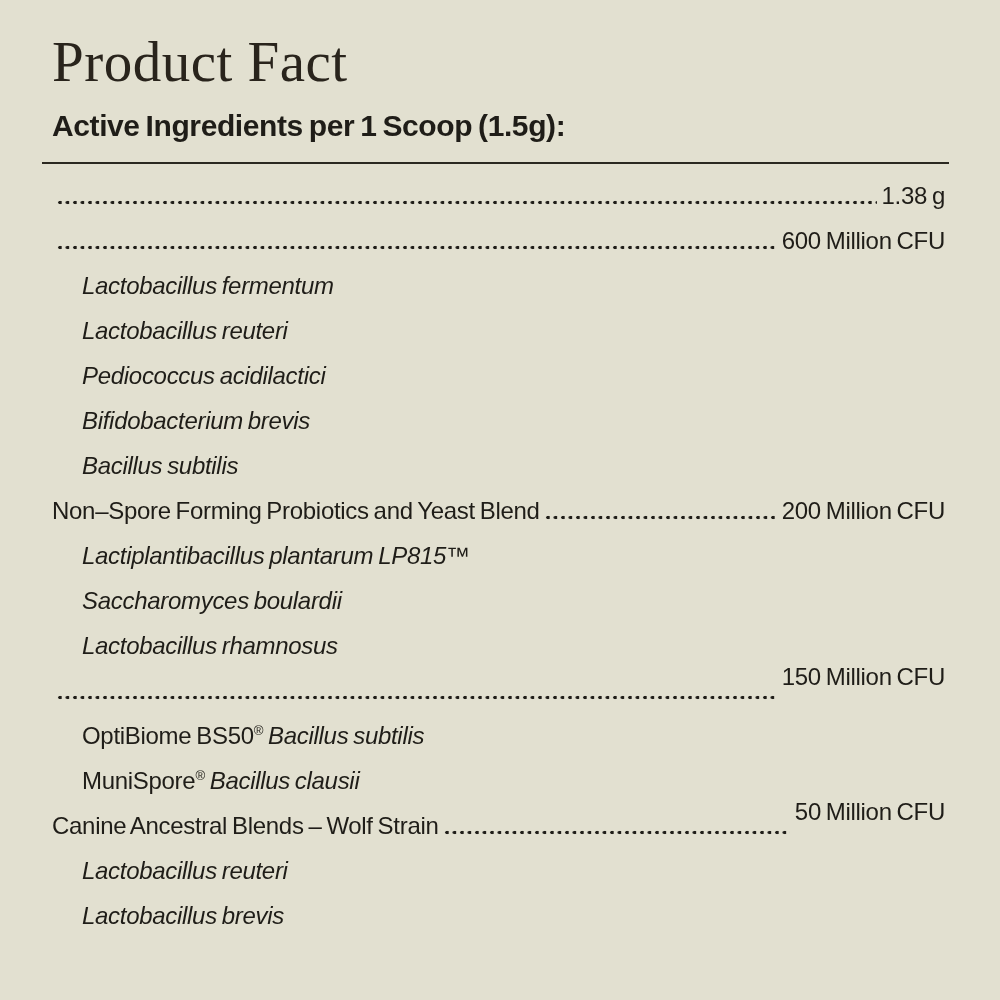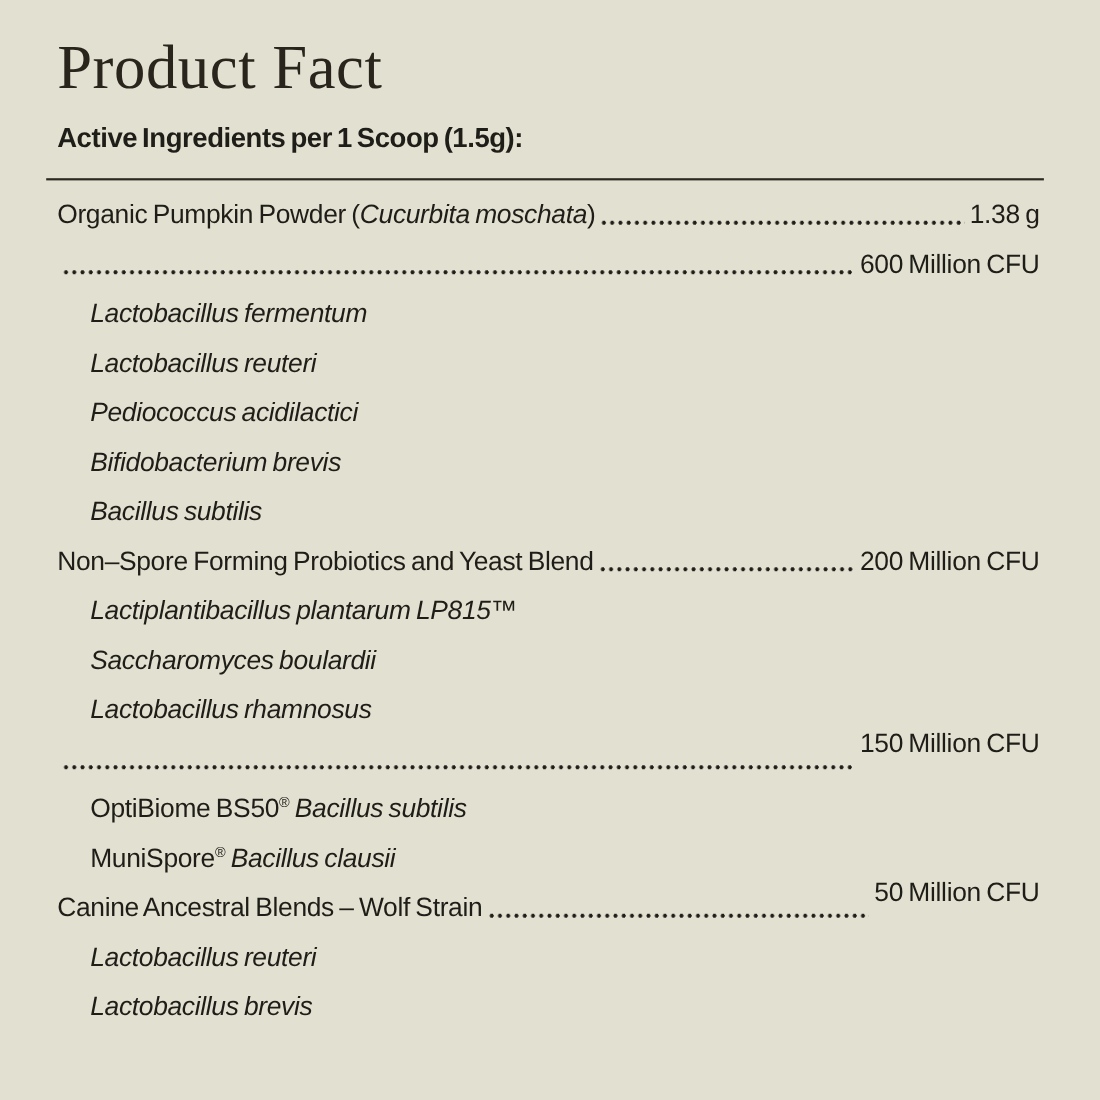--- a/index.html
+++ b/index.html
@@ -27,21 +27,21 @@
     margin: 0;
     font-family: "Liberation Serif", serif;
     font-weight: normal;
     font-size: 57px;
     line-height: 1.12;
     color: var(--title-ink);
     letter-spacing: 0.5px;
   }
   h2.subtitle {
     margin: 17px 0 0 0;
-    font-size: 25px;
+    font-size: 30px;
     line-height: 30px;
     font-weight: bold;
     letter-spacing: -0.4px;
     word-spacing: -2px;
     color: var(--ink);
   }
   hr.rule {
     border: 0;
     border-top: 2px solid var(--rule);
     margin: 21px 0 0 -10px;
@@ -80,21 +80,20 @@
 </style>
 </head>
 <body>
 
 <div class="label">
   <h1 class="title">Product Fact</h1>
   <h2 class="subtitle">Active Ingredients per 1 Scoop (1.5g):</h2>
   <hr class="rule">
   <div class="list" id="ingredients-list">
       <div class="row main">
-        <span class="name"><span>Organic Pumpkin Powder (</span><span class="it">Cucurbita moschata</span><span>)</span></span>
         <span class="leader"></span>
         <span class="value">1.38 g</span>
       </div>
       <div class="row main">
         <span class="leader"></span>
         <span class="value">600 Million CFU</span>
       </div>
       <div class="row sub">
         <span class="name"><span class="it">Lactobacillus fermentum</span></span>
       </div>

